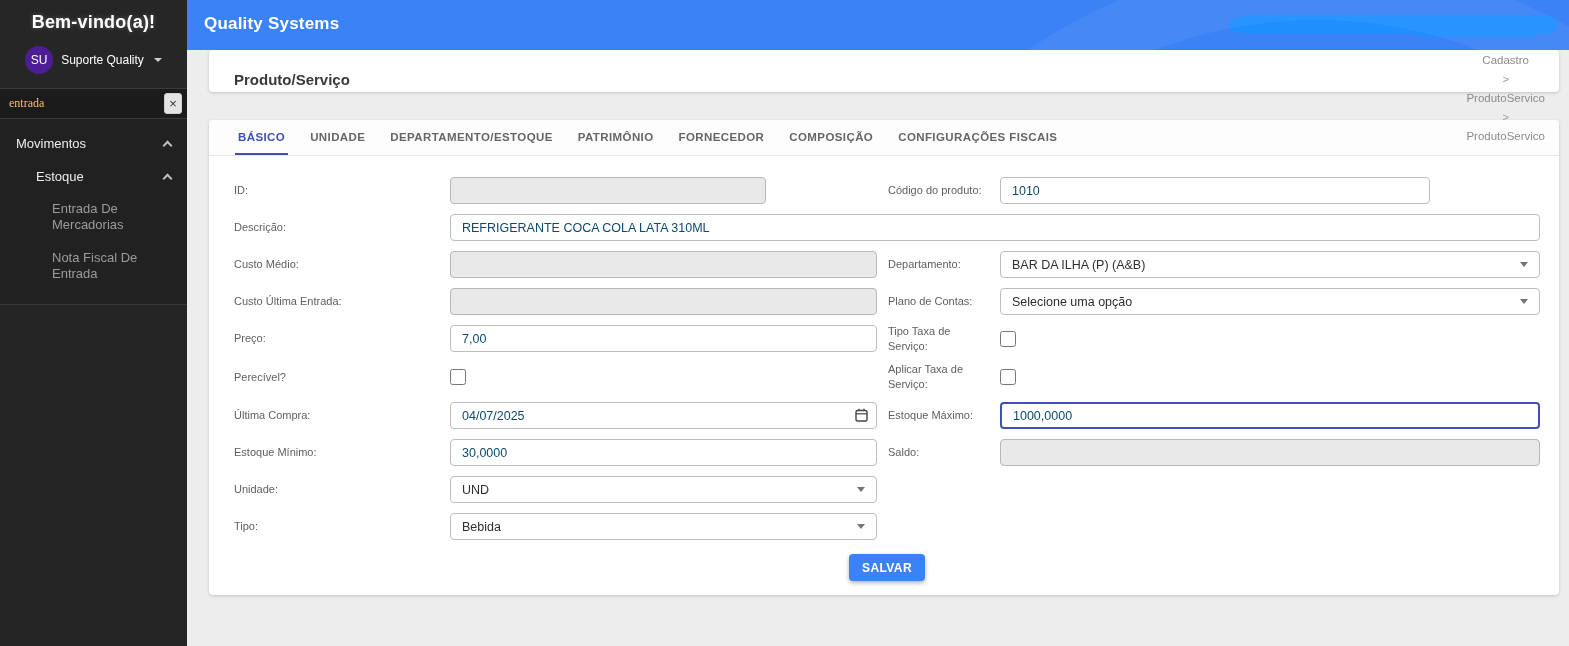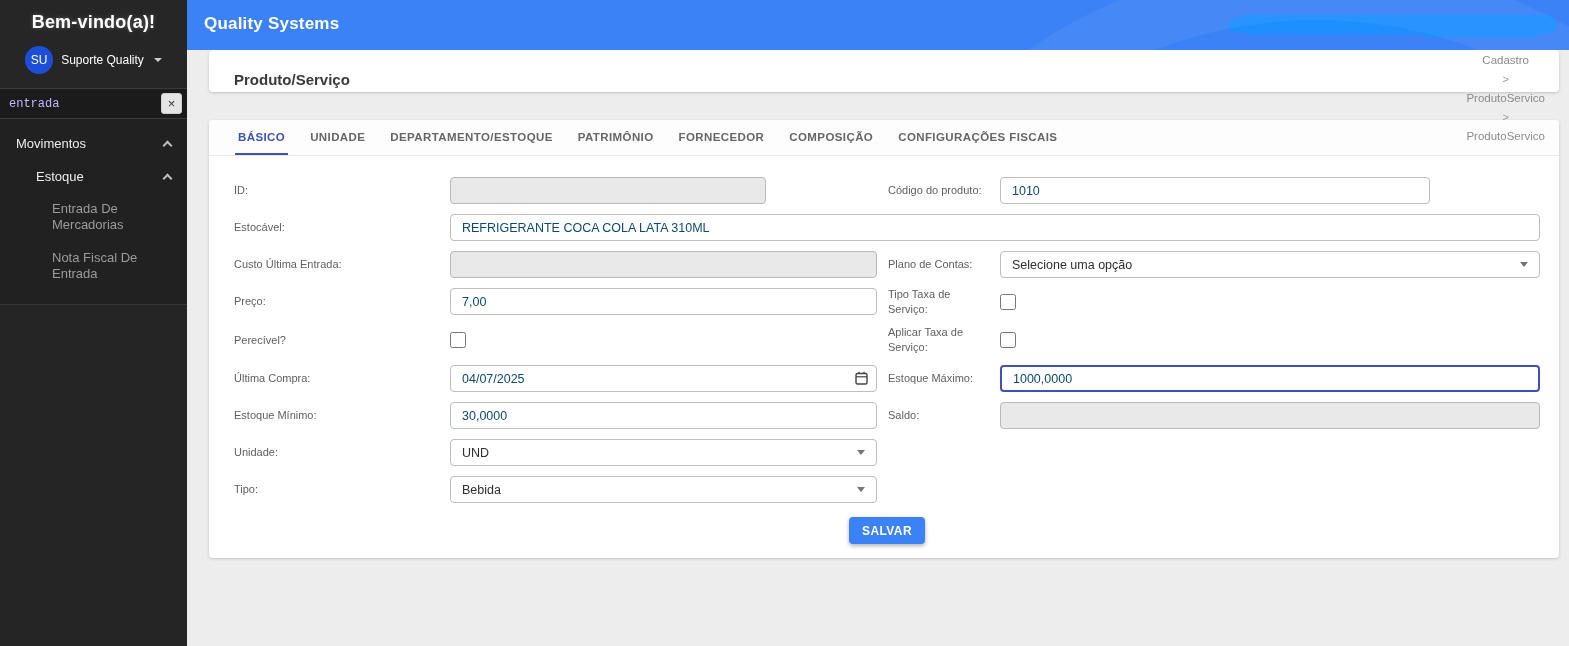--- a/index.html
+++ b/index.html
@@ -7,29 +7,29 @@
     font-family:"Liberation Sans","DejaVu Sans",sans-serif; background:#ededed; }
   .app { display:flex; width:1569px; height:646px; }
 
   
   .sidebar { width:187px; height:646px; background:#262626; flex:0 0 187px;
     display:flex; flex-direction:column; color:#fff; }
   .sb-top { padding:10px 8px 14px; text-align:center; }
   .welcome { font-size:18px; font-weight:bold; color:#fff; letter-spacing:.2px; margin-top:2px;
     text-shadow:0 0 4px rgba(255,255,255,.25); }
   .user-row { display:flex; align-items:center; justify-content:center; gap:8px; margin-top:13px; }
-  .avatar { width:28px; height:28px; border-radius:50%; background:#1d4ed8; color:#fff;
+  .avatar { width:28px; height:28px; border-radius:50%; background:#4c1d95; color:#fff;
     font-size:12px; display:flex; align-items:center; justify-content:center; }
   .user-name { font-size:12px; color:#fff; }
   .user-caret { width:0; height:0; border-left:4px solid transparent; border-right:4px solid transparent;
     border-top:4px solid #cfcfcf; margin-left:2px; }
   .search-strip { background:#1b1b1b; border-top:1px solid #3a3a3a; border-bottom:1px solid #3a3a3a;
     height:31px; display:flex; align-items:center; padding:0 5px 0 9px; }
-  .search-text { flex:1; font-size:12px; color:#c4b5fd; background:transparent; border:none; outline:none;
-    font-family:Liberation Mono, monospace; }
+  .search-text { flex:1; font-size:12px; color:#fdba74; background:transparent; border:none; outline:none;
+    font-family:Liberation Serif, serif; }
   .search-clear { width:21px; height:21px; background:#e4e4e4; border:1px solid #cfcfcf; border-radius:3px;
     color:#333; font-size:13px; line-height:19px; text-align:center; cursor:pointer; }
   .menu { background:#212121; padding:8px 0 14px; border-bottom:1px solid #383838; }
   .m-item { display:flex; align-items:center; justify-content:space-between;
     padding:9px 16px; font-size:13px; color:#ededed; cursor:pointer; }
   .m-item.sub { padding-left:36px; }
   .chev { width:7px; height:7px; border-left:2px solid #bdbdbd; border-top:2px solid #bdbdbd;
     transform:rotate(45deg); margin-top:3px; }
   .m-leaf { padding:8px 16px 8px 52px; font-size:13px; color:#9b9b9b; line-height:1.25; cursor:pointer; }
   .sb-rest { flex:1; background:#252525; }
@@ -165,24 +165,37 @@
             <div class="fld-l">
                 <input class="inp w316" disabled="" style="">
               </div>
             <div class="lbl lbl-r">Código do produto:</div>
             <div class="fld-r">
                 <input class="inp w430" value="1010" style="">
               </div>
           </div>
 
           <div class="row">
-            <div class="lbl lbl-l">Estocável:</div>
+            <div class="lbl lbl-l">Descrição:</div>
             <div style="flex:1;"><input class="inp" value="REFRIGERANTE COCA COLA LATA 310ML" style=""></div>
           </div>
 
+          <div class="row">
+            <div class="lbl lbl-l">Custo Médio:</div>
+            <div class="fld-l">
+                <input class="inp" disabled="" style="">
+              </div>
+            <div class="lbl lbl-r">Departamento:</div>
+            <div class="fld-r">
+              <div class="select">
+                <span class="sel-txt">BAR DA ILHA (P) (A&amp;B)</span>
+                <span class="sel-caret"></span>
+              </div>
+            </div>
+          </div>
 
           <div class="row">
             <div class="lbl lbl-l">Custo Última Entrada:</div>
             <div class="fld-l">
                 <input class="inp" disabled="" style="">
               </div>
             <div class="lbl lbl-r">Plano de Contas:</div>
             <div class="fld-r">
               <div class="select">
                 <span class="sel-txt">Selecione uma opção</span>

